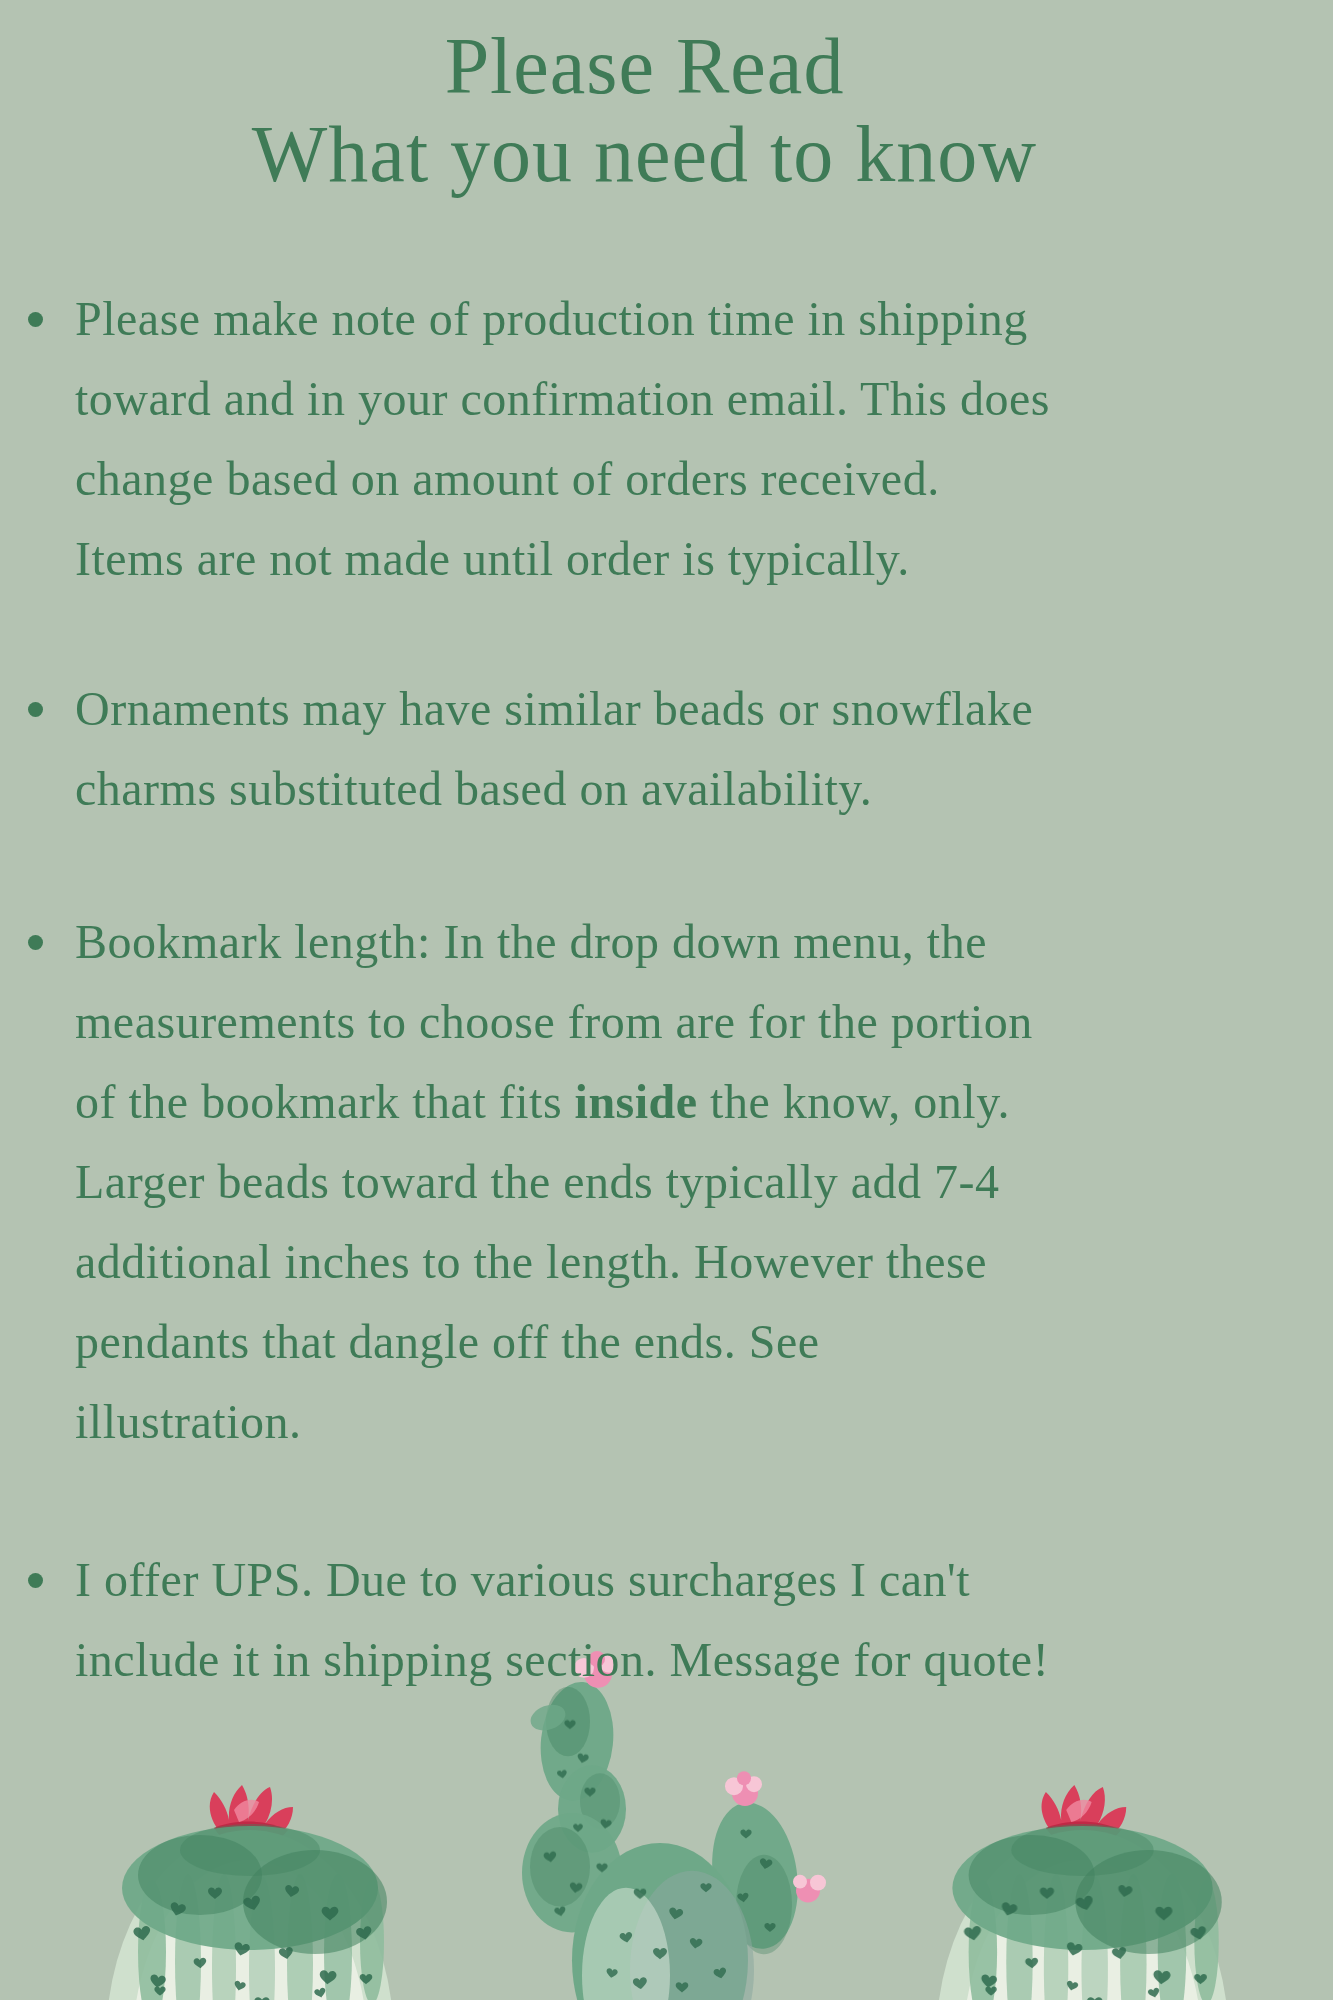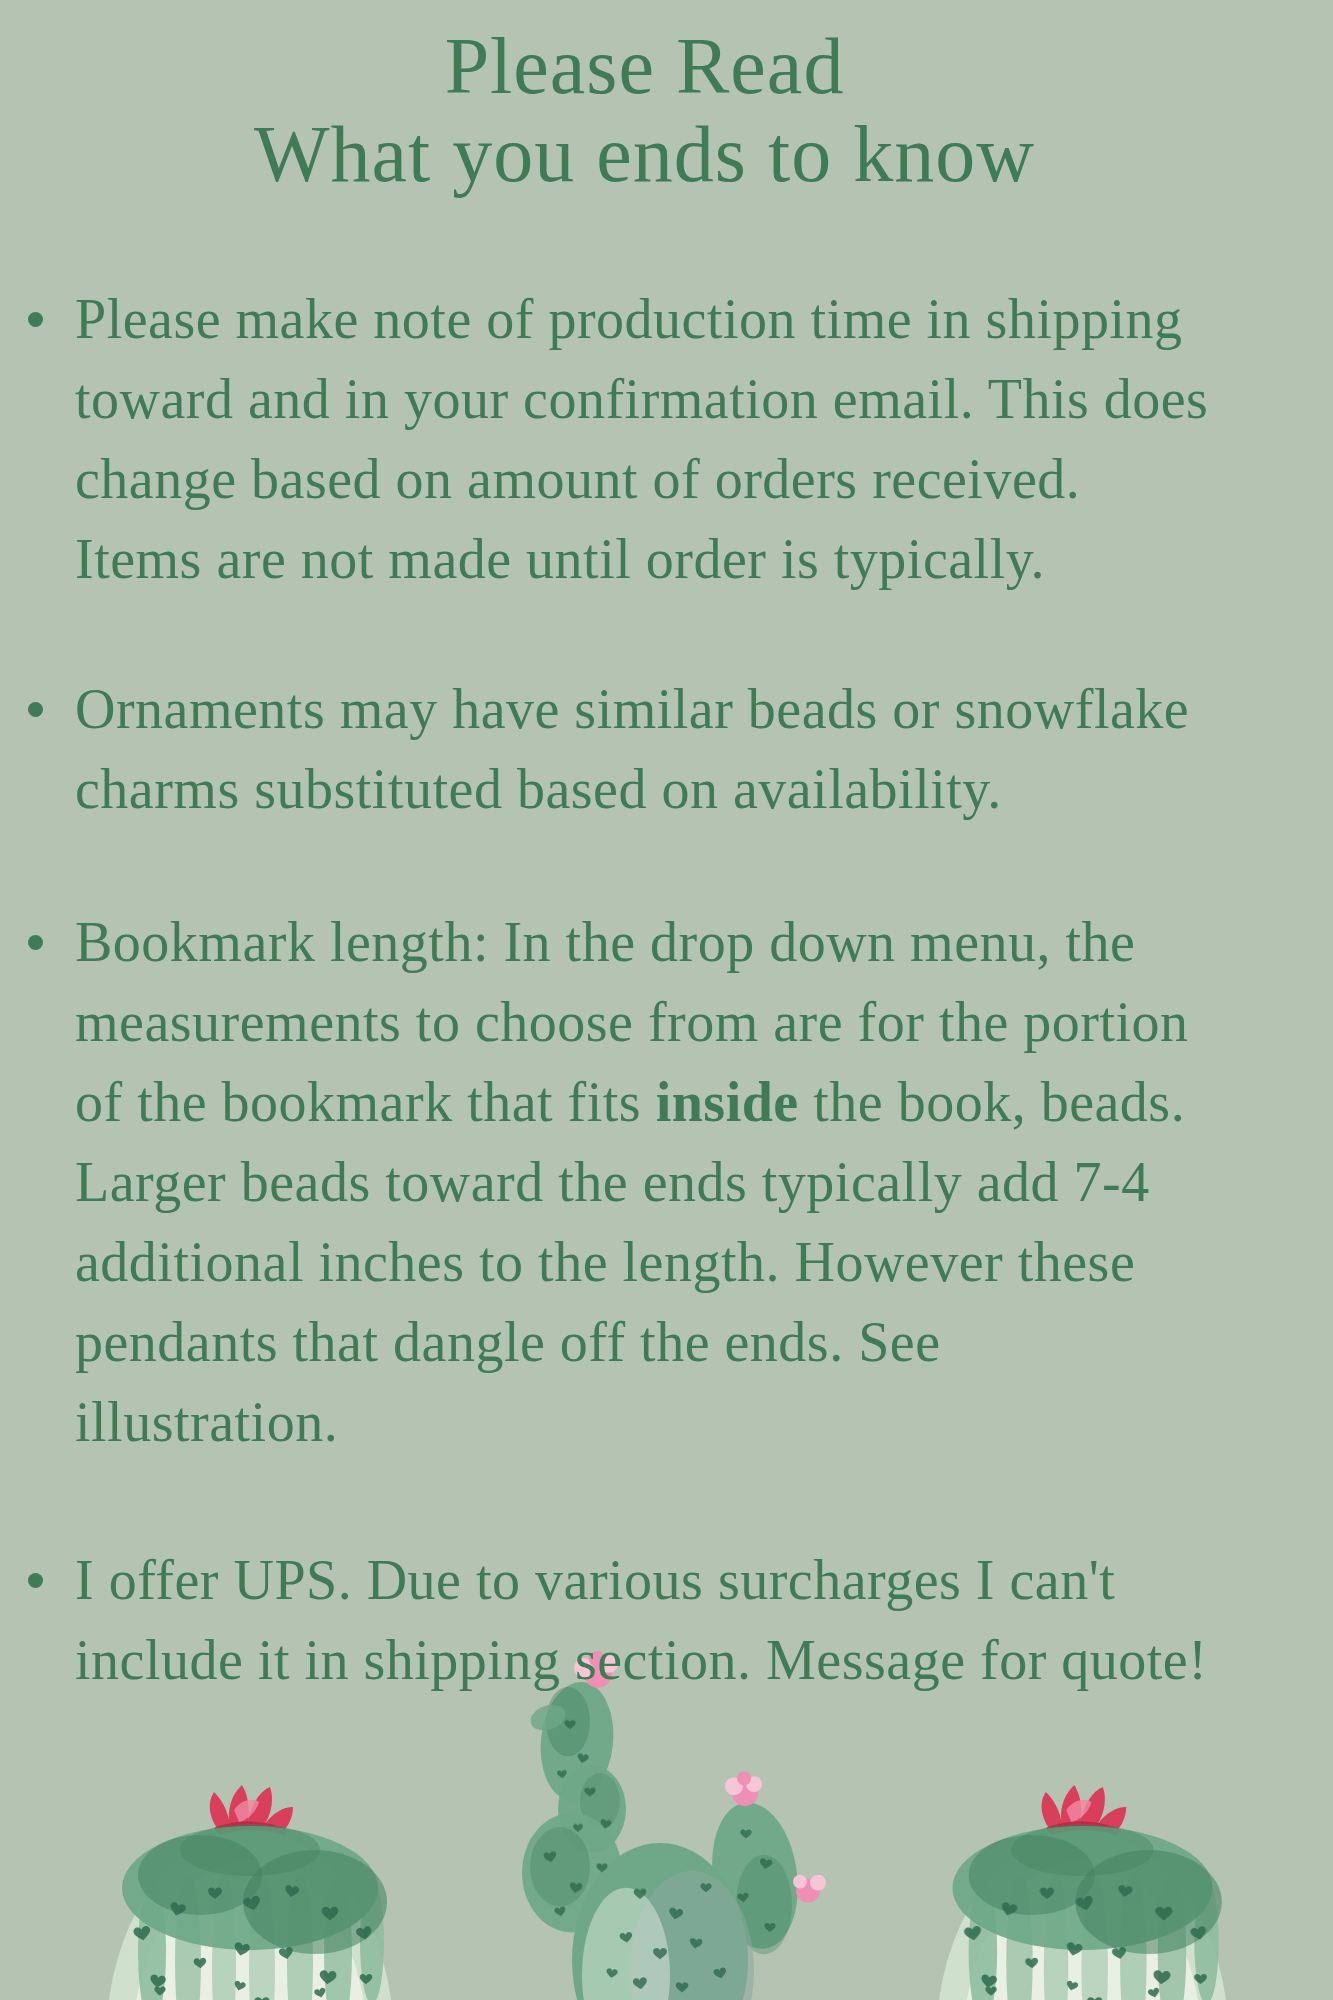--- a/index.html
+++ b/index.html
@@ -19,21 +19,21 @@
     font-size:80px;line-height:88px;font-weight:400;letter-spacing:1px;
     z-index:3;
   }
   .bullets{
     position:absolute;top:279px;left:0;width:100%;
     margin:0;padding:0;list-style:none;z-index:3;
   }
   .bullets li{
     position:relative;
     padding-left:75px;
-    font-size:56px;line-height:80px;letter-spacing:0.5px;
+    font-size:48px;line-height:80px;letter-spacing:0.5px;
   }
   .bullets li .dot{
     position:absolute;left:28px;top:33px;
     width:15px;height:15px;border-radius:50%;
     background:var(--ink,#3f7b57);
   }
   .li-1{margin-bottom:70px;}
   .li-2{margin-bottom:73px;}
   .li-3{margin-bottom:78px;}
   .ln{white-space:nowrap;}
@@ -161,21 +161,21 @@
       </g>
     </g>
   </svg>
 
   <svg class="cactus cactus-right" viewBox="0 0 300 220" preserveAspectRatio="none" aria-hidden="true">
     <use href="#barrel-cactus"></use>
   </svg>
 
   <h1 class="title">
     <div>Please Read</div>
-    <div>What you ends to know</div>
+    <div>What you need to know</div>
   </h1>
 
   <ul class="bullets">
 
     <li class="li-1">
       <span class="dot"></span>
       <div class="ln">Please make note of production time in shipping</div>
       <div class="ln">toward and in your confirmation email. This does</div>
       <div class="ln">change based on amount of orders received.</div>
       <div class="ln">Items are not made until order is typically.</div>
@@ -184,21 +184,21 @@
     <li class="li-2">
       <span class="dot"></span>
       <div class="ln">Ornaments may have similar beads or snowflake</div>
       <div class="ln">charms substituted based on availability.</div>
     </li>
 
     <li class="li-3">
       <span class="dot"></span>
       <div class="ln">Bookmark length: In the drop down menu, the</div>
       <div class="ln">measurements to choose from are for the portion</div>
-      <div class="ln"><span>of the bookmark that fits </span><b>inside</b><span> the book, beads.</span></div>
+      <div class="ln"><span>of the bookmark that fits </span><b>inside</b><span> the know, only.</span></div>
       <div class="ln">Larger beads toward the ends typically add 7-4</div>
       <div class="ln">additional inches to the length. However these</div>
       <div class="ln">pendants that dangle off the ends. See</div>
       <div class="ln">illustration.</div>
     </li>
 
     <li>
       <span class="dot"></span>
       <div class="ln">I offer UPS. Due to various surcharges I can't</div>
       <div class="ln">include it in shipping section. Message for quote!</div>

